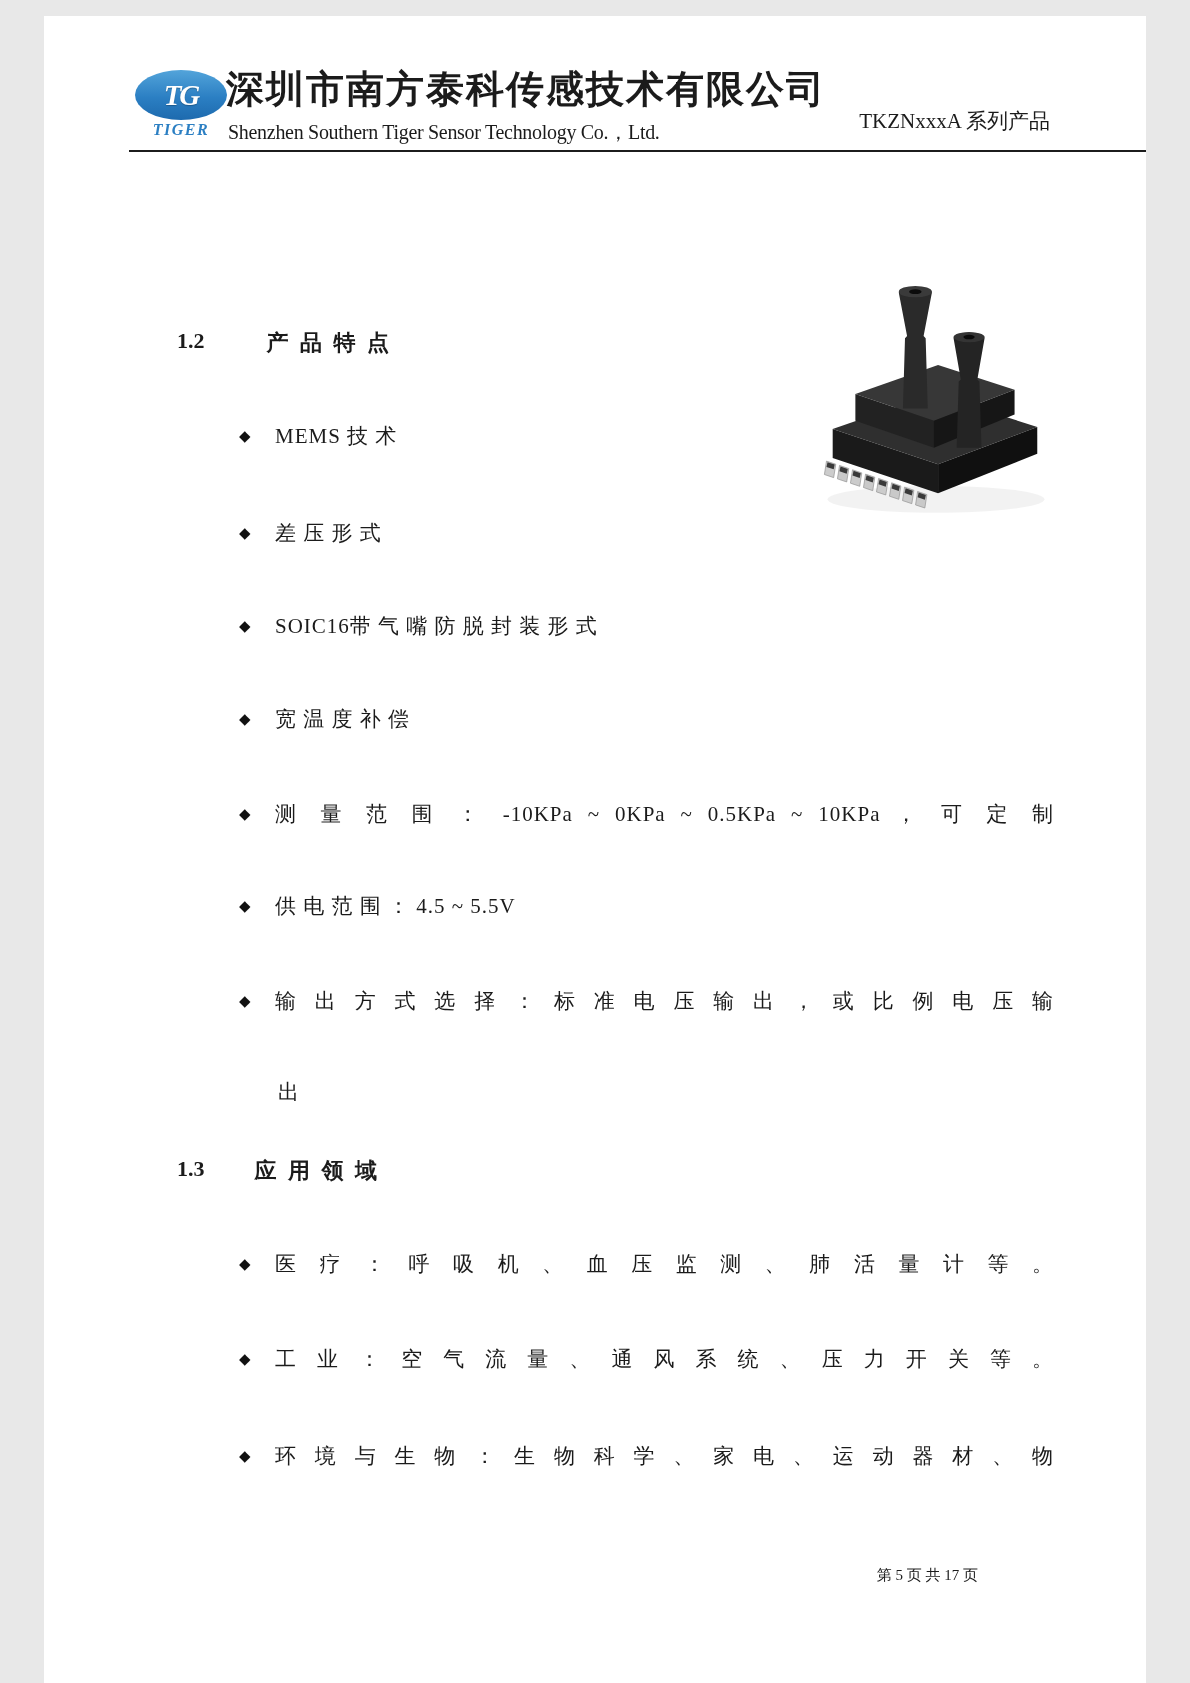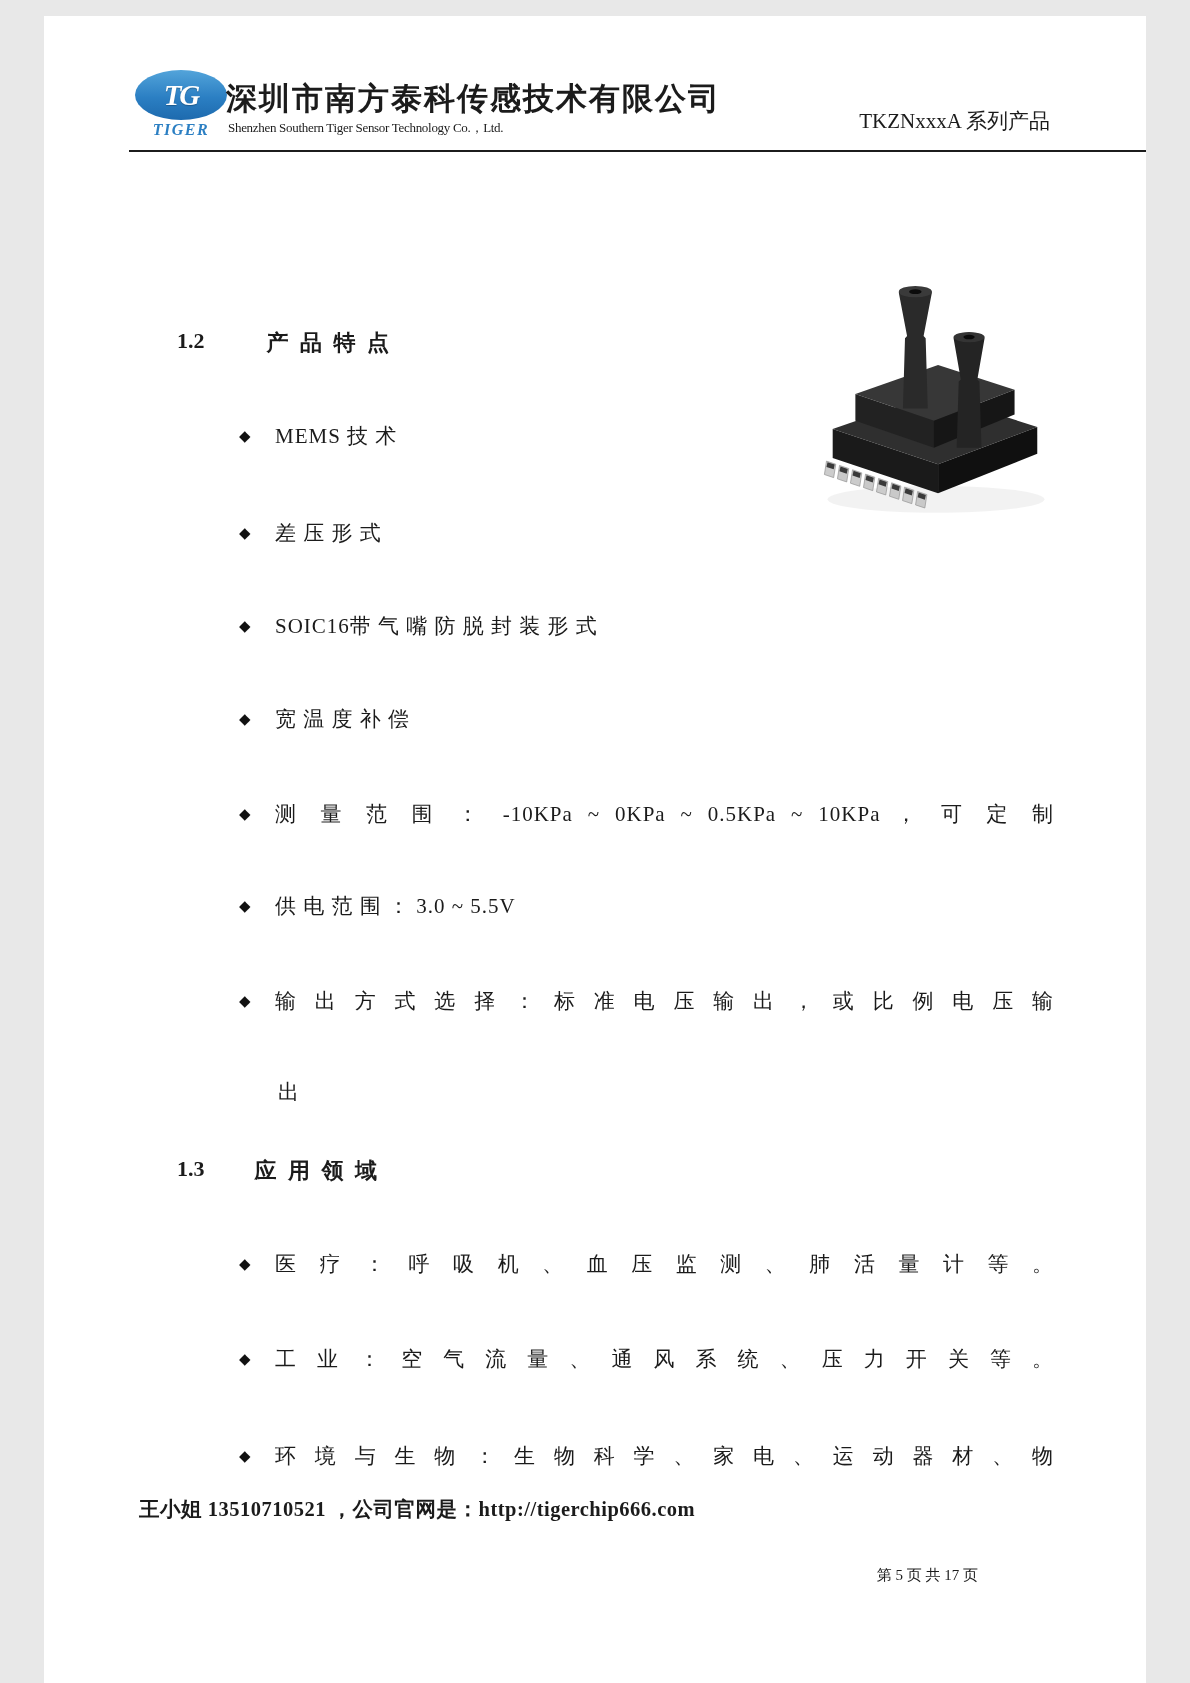--- a/index.html
+++ b/index.html
@@ -13,22 +13,22 @@
   
   .logo-wrap { left:86px; top:54px; width:102px; text-align:center; }
   .logo-oval {
     width:92px; height:50px; margin:0 auto; border-radius:50%;
     background:linear-gradient(180deg,#53a4da 0%,#2b7fc3 55%,#1d6aae 100%);
     display:flex; align-items:center; justify-content:center;
     color:#fff; font-weight:800; font-style:italic; font-size:29px;
     letter-spacing:-2px; text-shadow:0 1px 1px rgba(0,0,0,.25);
   }
   .logo-word { margin-top:1px; color:#2b7fc3; font-style:italic; font-weight:800; font-size:16px; letter-spacing:1.5px; }
-  .company-cn { left:182px; top:62px; font-size:31px; font-weight:700; letter-spacing:2px; }
-  .company-en { left:184px; top:103px; font-size:13px; font-weight:500; letter-spacing:-0.3px; }
+  .company-cn { left:182px; top:48px; font-size:38px; font-weight:700; letter-spacing:2px; }
+  .company-en { left:184px; top:103px; font-size:20px; font-weight:500; letter-spacing:-0.3px; }
   .series     { left:770px; top:91px; width:236px; text-align:right; font-size:21px; }
   .rule       { left:85px; top:134px; width:1022px; height:2px; background:#1c1c1c; }
 
   
   .intro {
     left:133px; top:184px; width:806px; font-size:21px; line-height:30px;
     text-align:justify; text-align-last:justify;
   }
   .sec-h { left:133px; font-size:22px; font-weight:700; display:flex; }
   .sec-h .num { margin-right:38px; }
@@ -130,21 +130,21 @@
   <div class="abs bullet" style="top:688px">
     <span class="diamond">◆</span>
     <span class="btext">宽 温 度 补 偿</span>
   </div>
   <div class="abs bullet" style="top:783px">
     <span class="diamond">◆</span>
     <span class="btext just">测 量 范 围 ： -10KPa ~ 0KPa ~ 0.5KPa ~ 10KPa ， 可 定 制</span>
   </div>
   <div class="abs bullet" style="top:875px">
     <span class="diamond">◆</span>
-    <span class="btext">供 电 范 围 ： 3.0 ~ 5.5V</span>
+    <span class="btext">供 电 范 围 ： 4.5 ~ 5.5V</span>
   </div>
   <div class="abs bullet" style="top:970px">
     <span class="diamond">◆</span>
     <span class="btext just">输 出 方 式 选 择 ： 标 准 电 压 输 出 ， 或 比 例 电 压 输</span>
   </div>
   <div class="abs cont">出</div>
 
   <div class="abs sec-h h13">
     <span class="num">1.3</span>
     <span class="ttl">应 用 领 域</span>
@@ -156,18 +156,15 @@
   </div>
   <div class="abs bullet" style="top:1328px">
     <span class="diamond">◆</span>
     <span class="btext just">工 业 ： 空 气 流 量 、 通 风 系 统 、 压 力 开 关 等 。</span>
   </div>
   <div class="abs bullet" style="top:1425px">
     <span class="diamond">◆</span>
     <span class="btext just">环 境 与 生 物 ： 生 物 科 学 、 家 电 、 运 动 器 材 、 物</span>
   </div>
 
-  <div class="abs footer-contact">
-    <span>王小姐 13510710521 ，公司官网是：</span><a href="#">http://tigerchip666.com</a>
-  </div>
   <div class="abs page-info">第 5 页 共 17 页</div>
 
 </div>
 
 </body></html>

